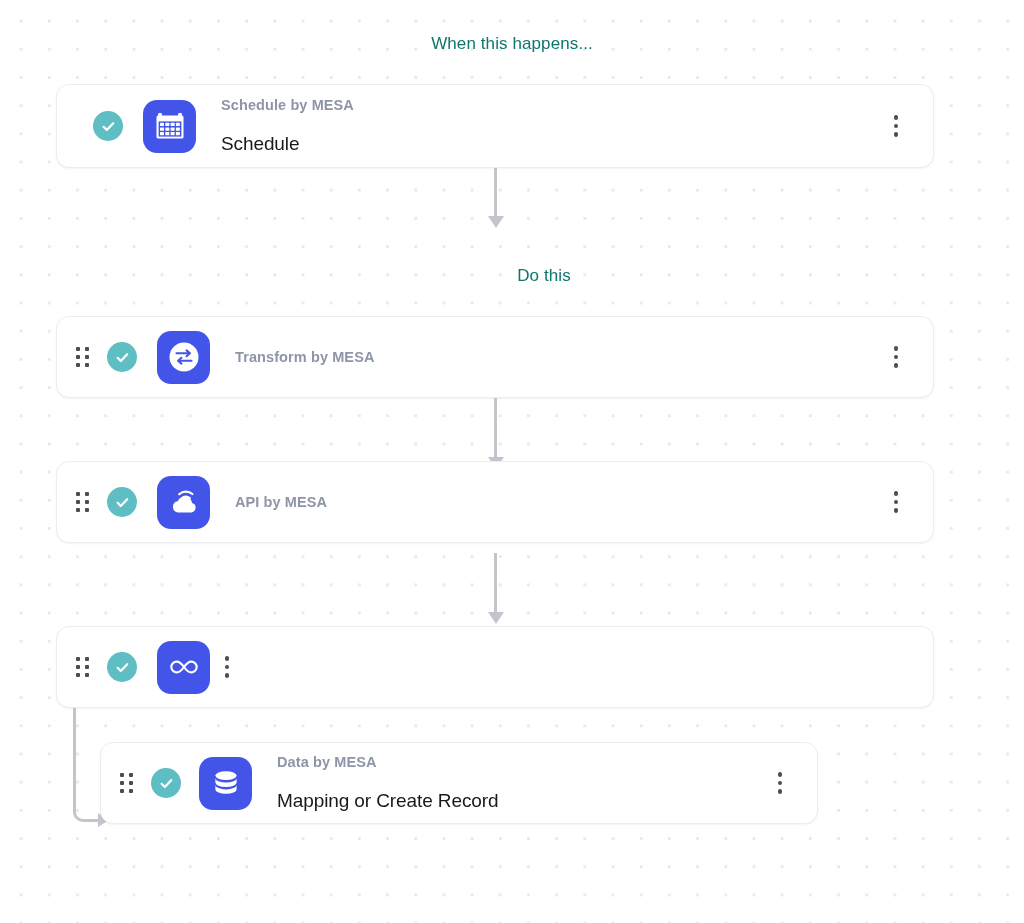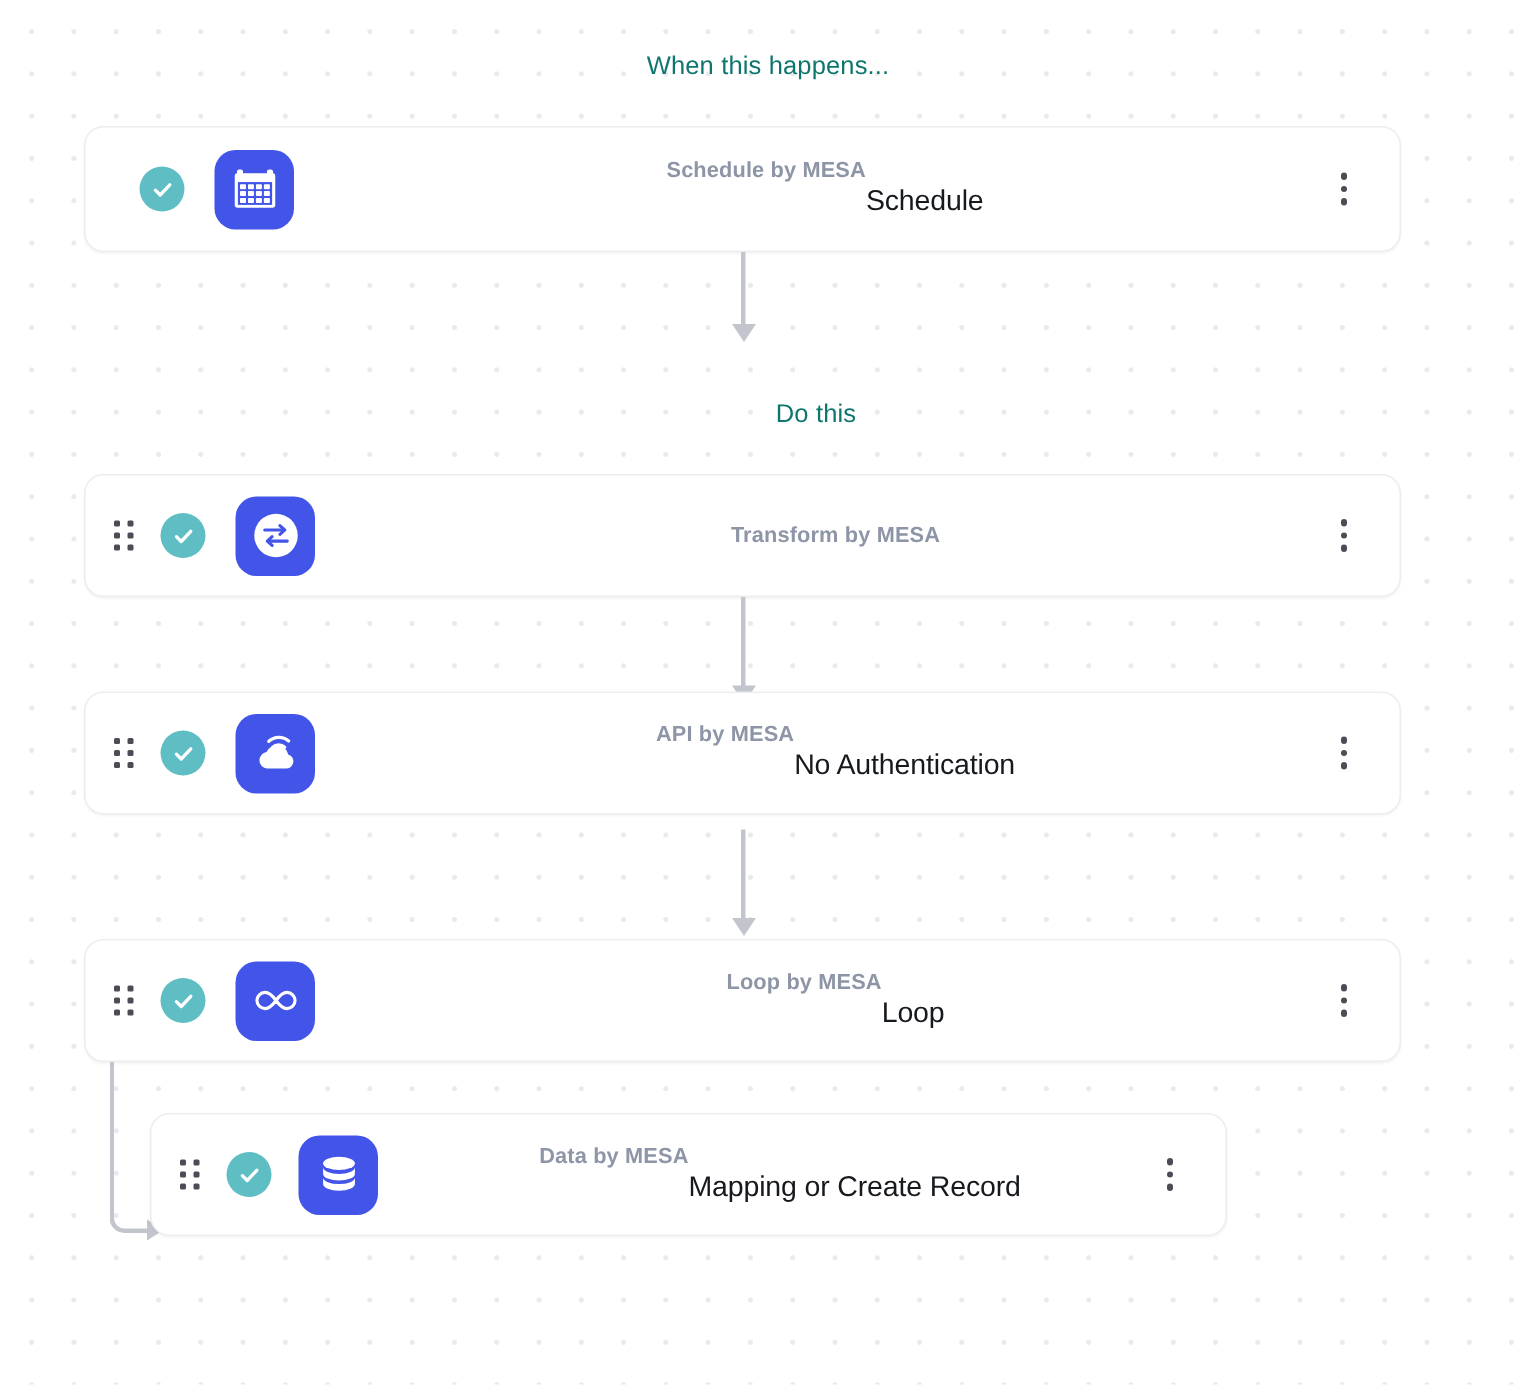--- a/index.html
+++ b/index.html
@@ -101,21 +101,21 @@
     align-items: center;
     justify-content: center;
   }
   .card-step4 .app-icon { margin-left: 18px; }
   .app-icon svg { display: block; }
 
   
   .card-text {
     margin-left: 25px;
     display: flex;
-    flex-direction: row;
+    flex-direction: column;
     justify-content: center;
     flex: 1 1 auto;
     min-width: 0;
   }
   .card-subtitle {
     font-size: 14.5px;
     font-weight: bold;
     color: #8d95a6;
     line-height: 1.3;
     letter-spacing: 0.1px;
@@ -326,21 +326,20 @@
           <path d="M15.8 14.2 A6 6 0 0 1 23.8 14.1"></path>
         </g>
         <path d="M12.0 28.4
                  a5.6 5.6 0 0 1 -0.3 -11.1
                  a7.6 7.6 0 0 1 14.4 1.7
                  a4.8 4.8 0 0 1 -0.9 9.4 Z" fill="#ffffff"></path>
       </svg>
     </div>
     <div class="card-text">
       <div class="card-subtitle">API by MESA</div>
-      <div class="card-title">No Authentication</div>
     </div>
     <div class="kebab">
       <i></i>
         <i></i>
         <i></i>
     </div>
   </div>
 
   <div class="connector" id="conn-3">
     <div class="conn-line"></div>
@@ -365,24 +364,20 @@
       <svg width="38" height="38" viewBox="0 0 38 38" aria-hidden="true">
         <path d="M19 19
                  c -2.6 -3.6 -4.6 -5.4 -7.3 -5.4
                  a 5.4 5.4 0 0 0 0 10.8
                  c 2.7 0 4.7 -1.8 7.3 -5.4
                  c 2.6 -3.6 4.6 -5.4 7.3 -5.4
                  a 5.4 5.4 0 0 1 0 10.8
                  c -2.7 0 -4.7 -1.8 -7.3 -5.4 Z" fill="none" stroke="#ffffff" stroke-width="2.1" stroke-linecap="round" stroke-linejoin="round"></path>
       </svg>
     </div>
-    <div class="card-text">
-      <div class="card-subtitle">Loop by MESA</div>
-      <div class="card-title">Loop</div>
-    </div>
     <div class="kebab">
       <i></i>
         <i></i>
         <i></i>
     </div>
   </div>
 
   <div class="connector" id="conn-loop">
     <div class="elbow"></div>
     <div class="elbow-arrow"></div>

